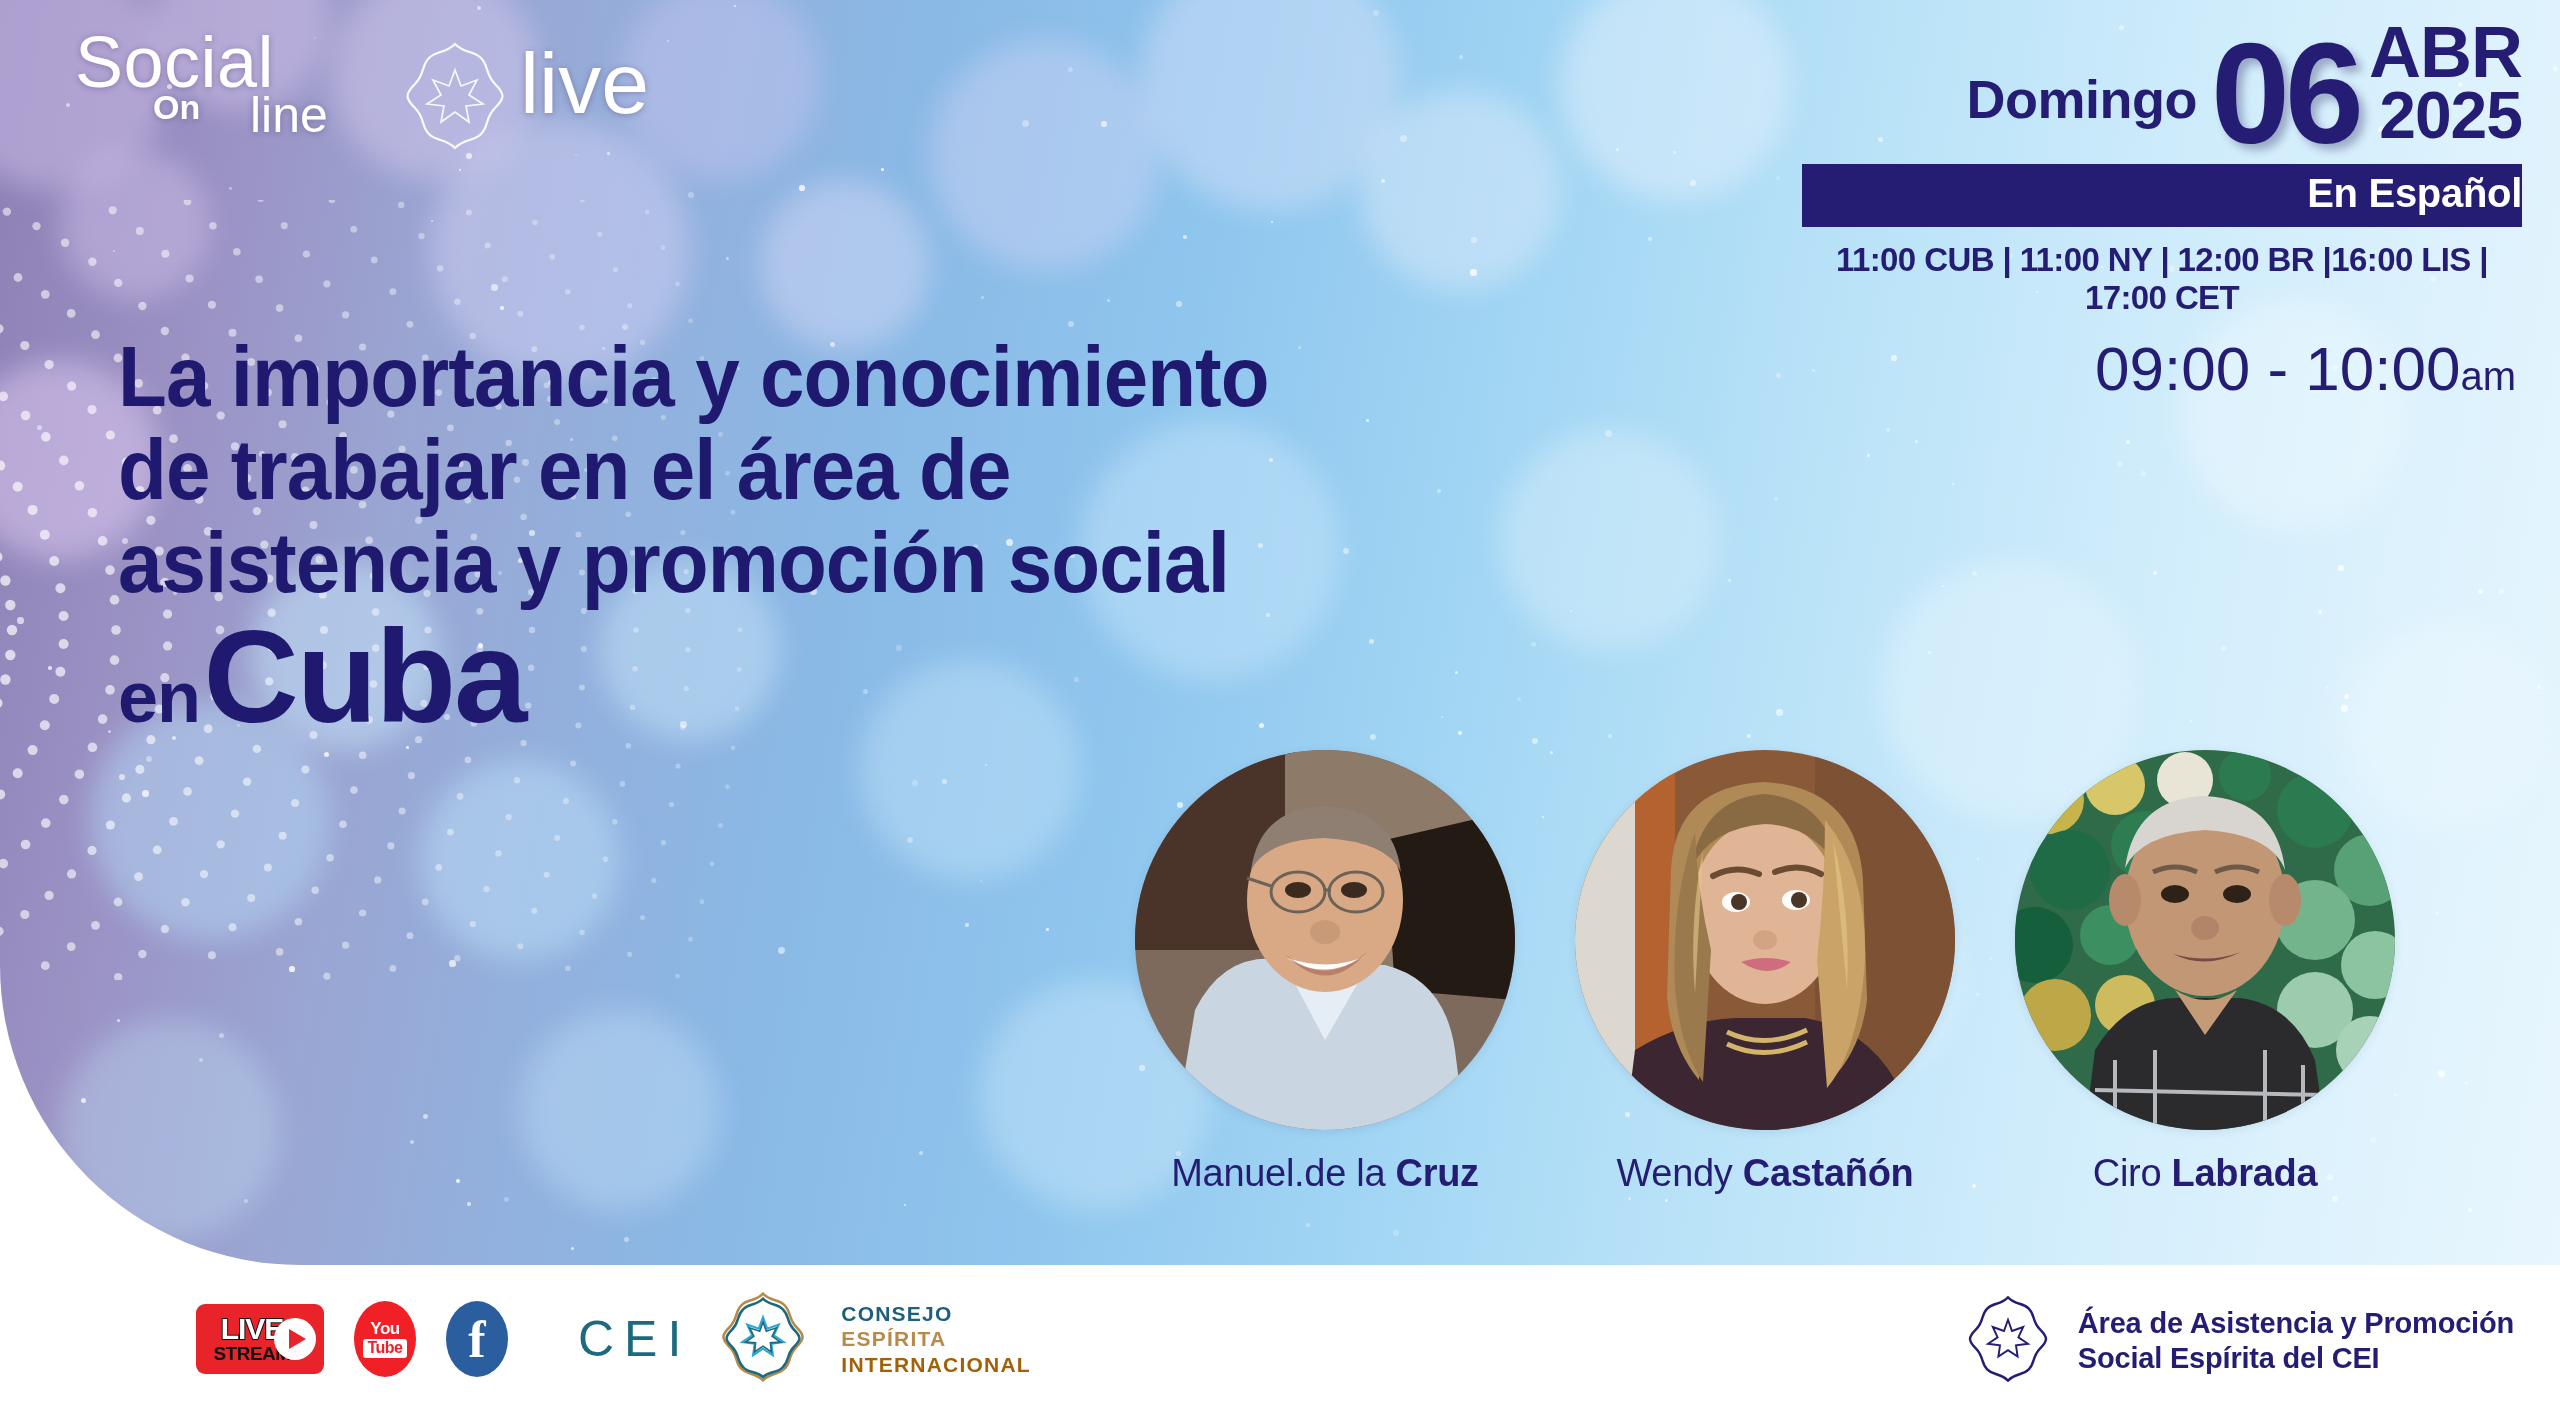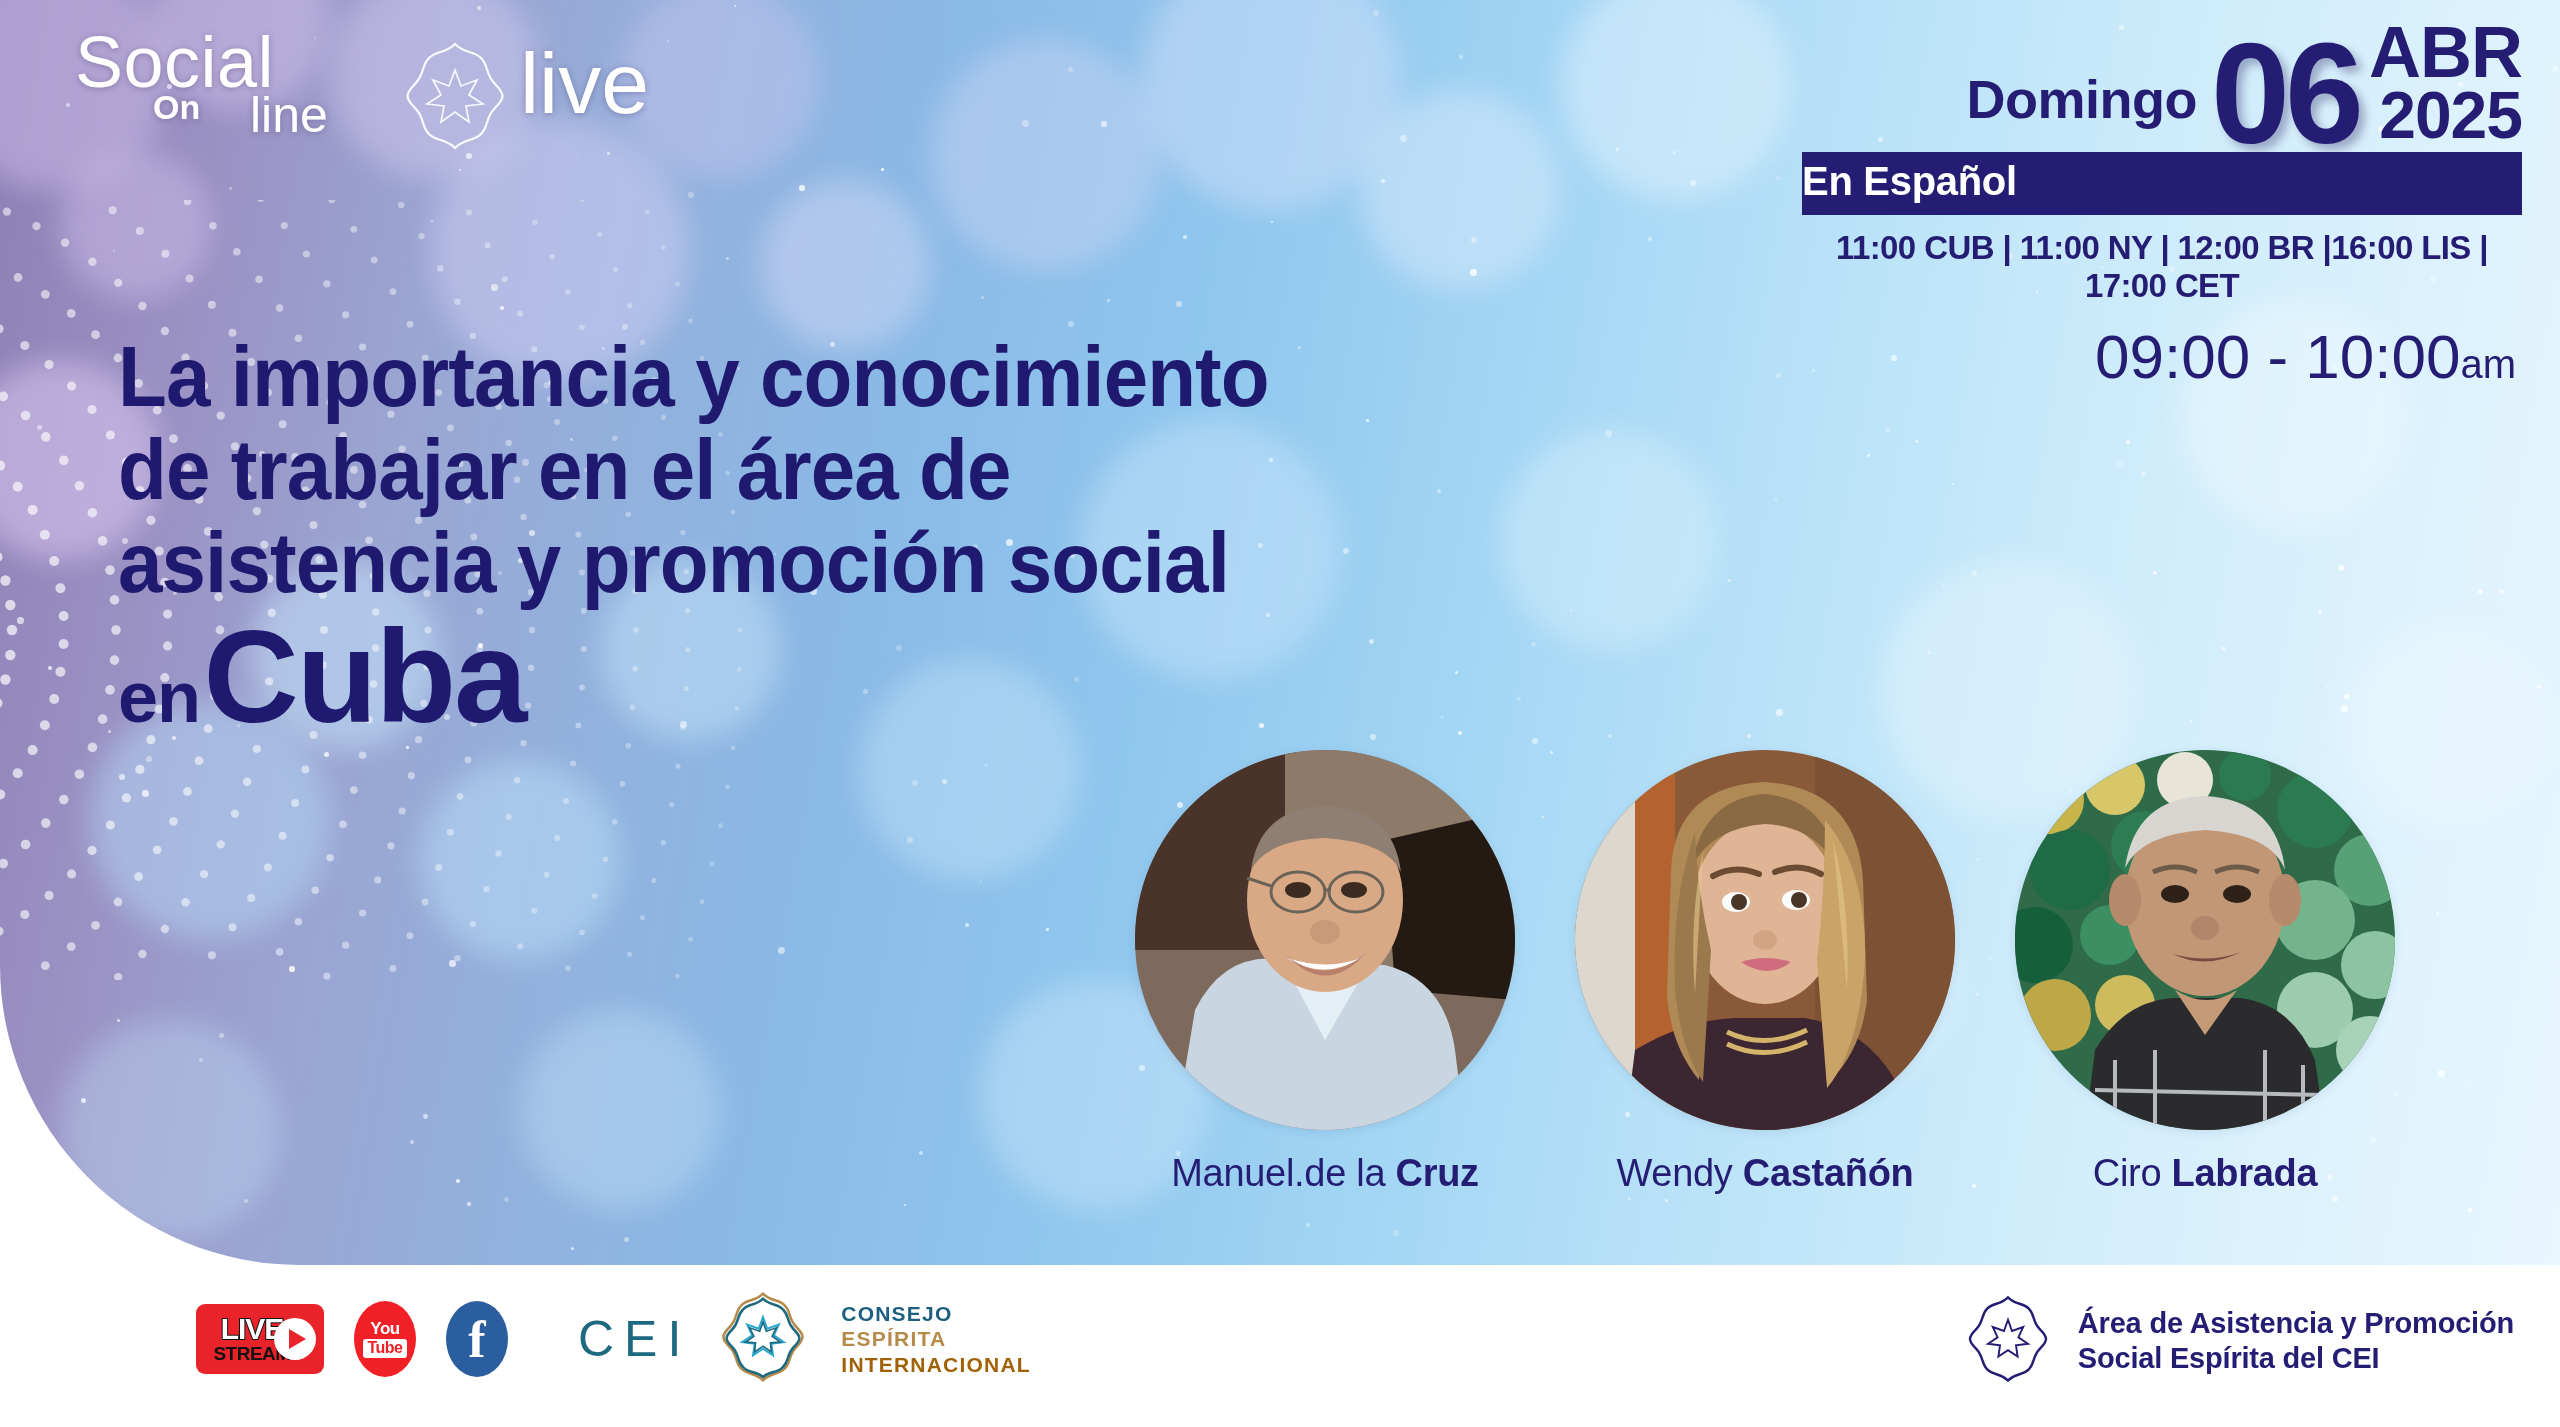--- a/index.html
+++ b/index.html
@@ -95,22 +95,22 @@
   }
   .daynum{
     font-size:142px;font-weight:700;line-height:.82;letter-spacing:-5px;
     text-shadow:6px 6px 9px rgba(40,30,90,.33);
   }
   .mmyy{display:flex;flex-direction:column;margin-left:10px;padding-bottom:6px;}
   .mon{font-size:72px;font-weight:700;line-height:.86;letter-spacing:-1px;}
   .yr{font-size:66px;font-weight:700;line-height:.94;letter-spacing:-1px;}
 
   .langbar{
-    background:#241d73;color:#fff;
-    font-size:40px;font-weight:700;text-align:left;
+    margin-top:12px;background:#241d73;color:#fff;
+    font-size:40px;font-weight:700;text-align:right;
     padding:7px 0 11px;letter-spacing:-.3px;
   }
   .tzline{
     margin-top:14px;font-size:33px;font-weight:700;color:#241d73;
     letter-spacing:-.6px;text-align:center;
   }
   .timebig{
     margin-top:16px;font-size:62px;font-weight:500;color:#241d73;
     letter-spacing:0px;text-align:right;padding-right:6px;
   }

